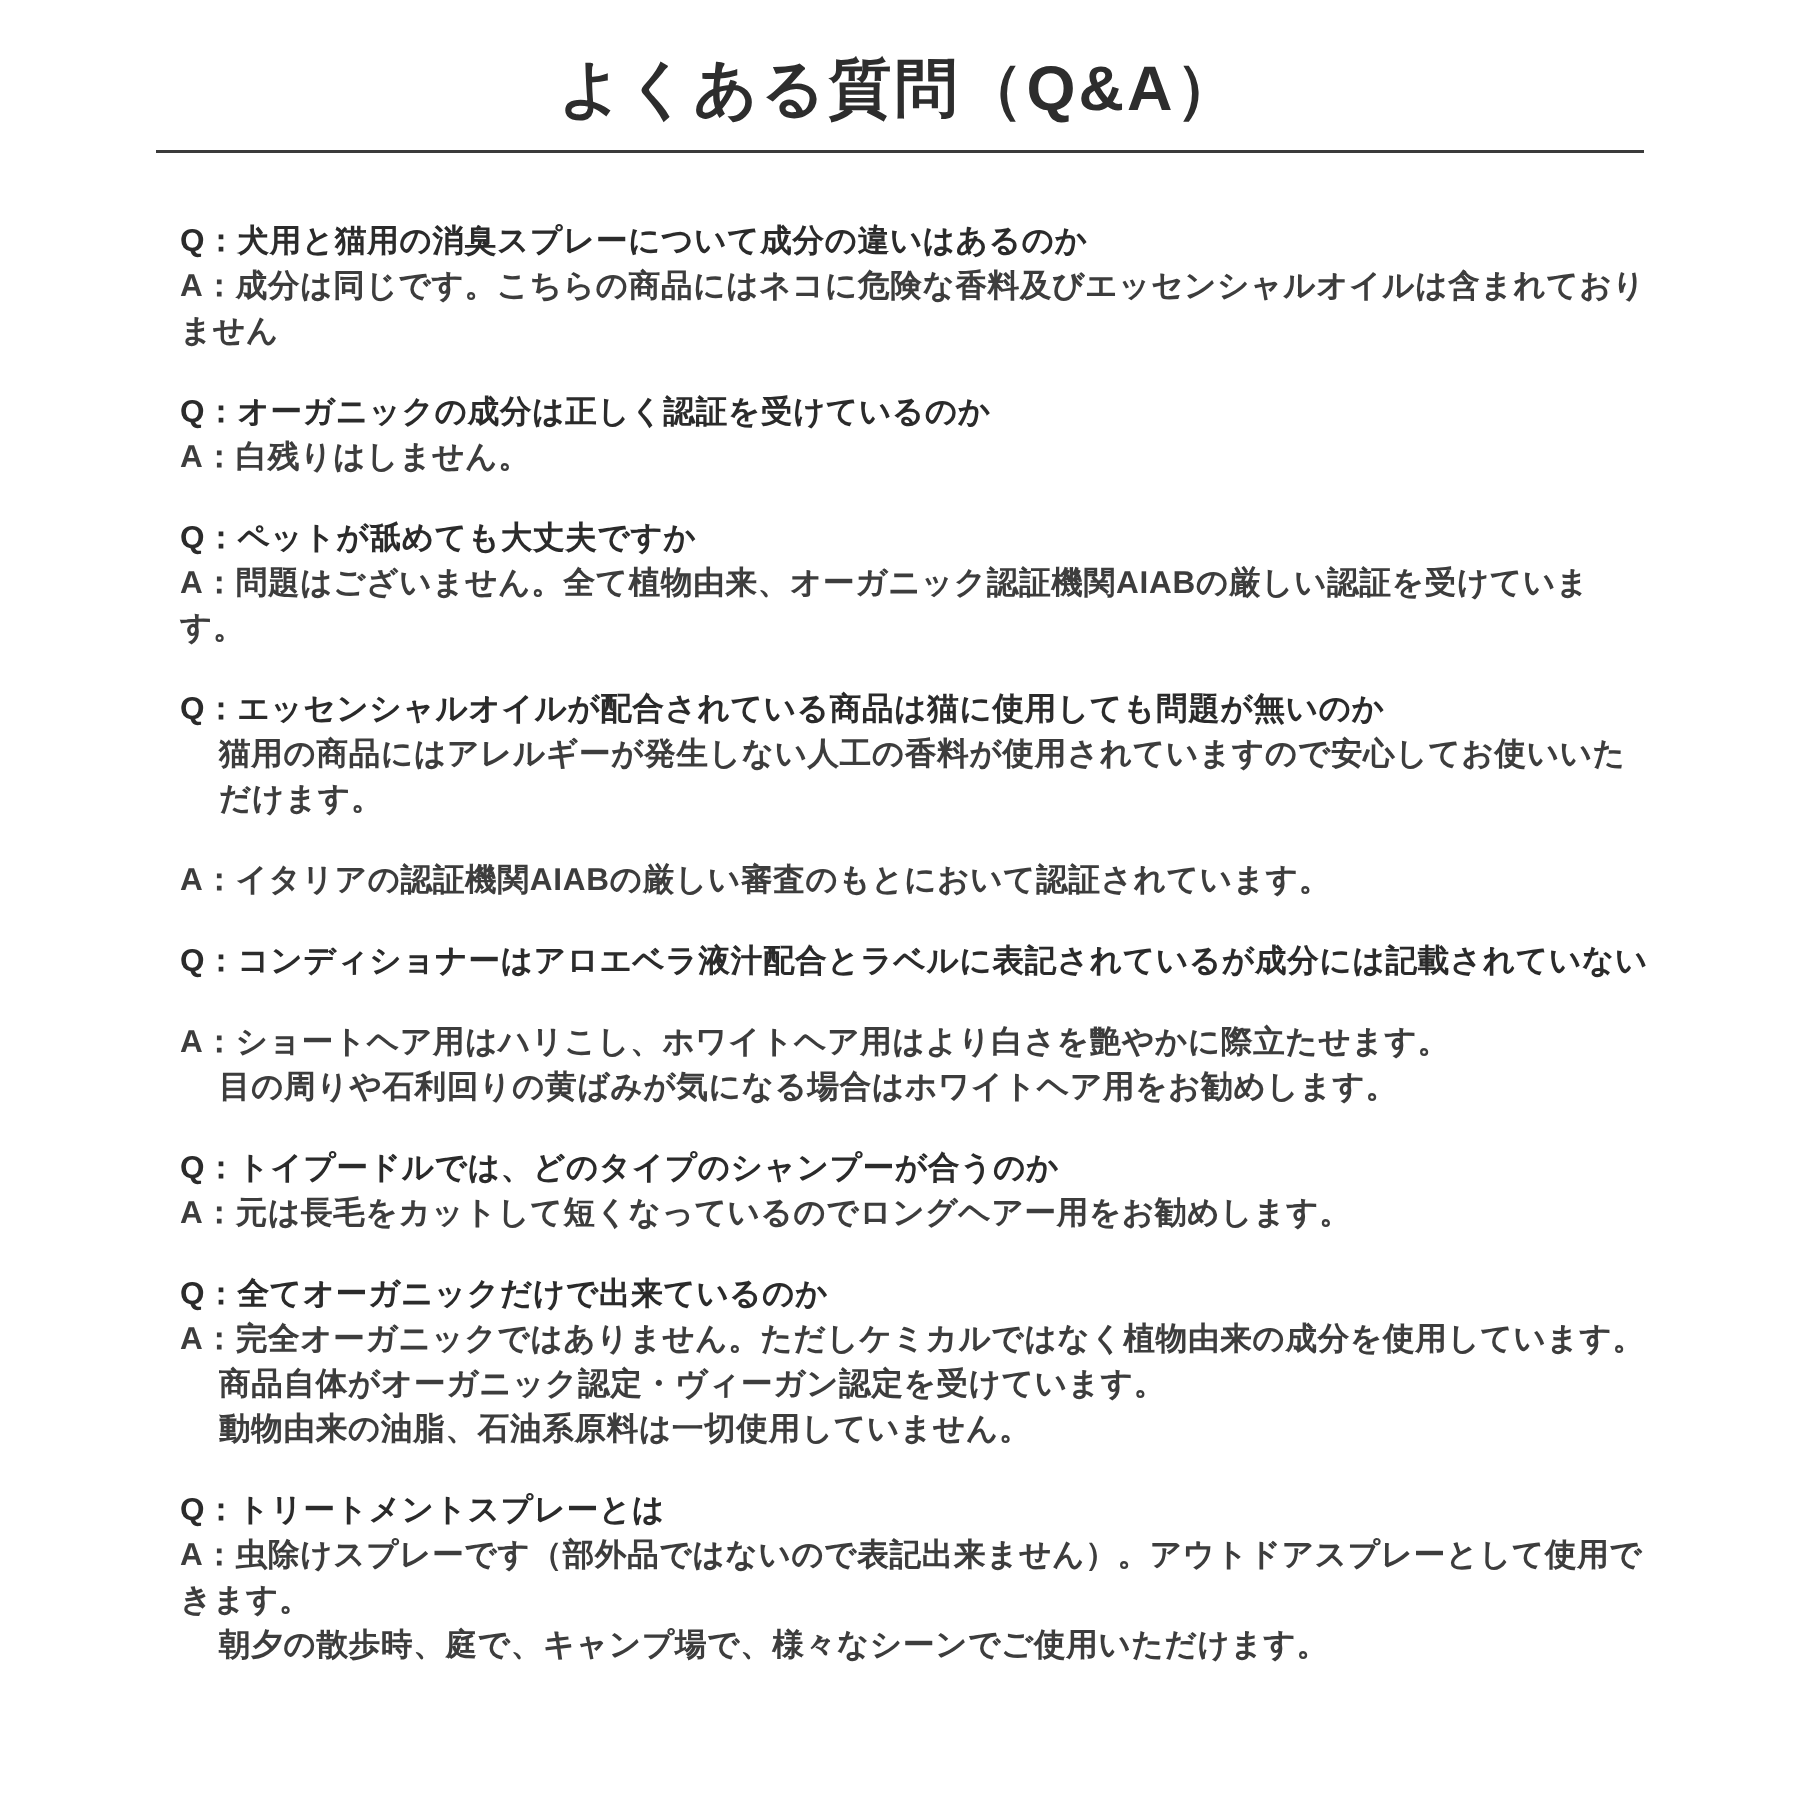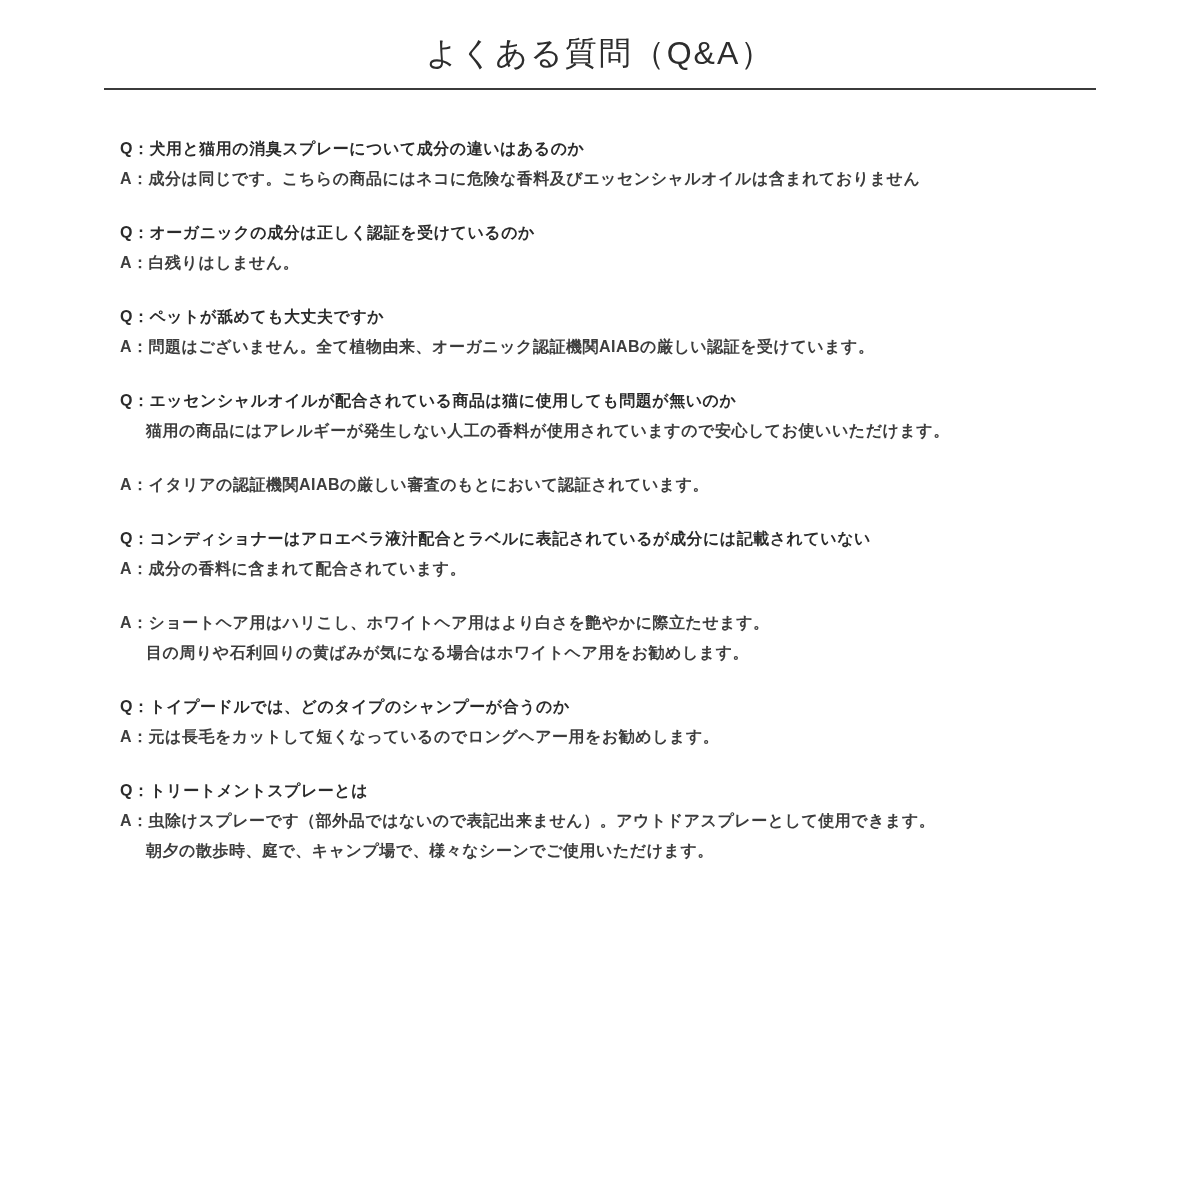--- a/index.html
+++ b/index.html
@@ -13,40 +13,40 @@
     font-family: "Liberation Sans", "DejaVu Sans", sans-serif;
     color: #333333;
     overflow: hidden;
   }
   .page-header {
     padding-top: 34px;
   }
   .page-title {
     margin: 0;
     text-align: center;
-    font-size: 32px;
-    font-weight: normal;
+    font-size: 42px;
+    font-weight: bold;
     letter-spacing: 2px;
     color: #2d2d2d;
     line-height: 1.2;
   }
   .title-divider {
     border: none;
     border-top: 2px solid #3b3b3b;
     margin: 16px 104px 0 104px;
   }
   .faq-list {
     padding: 44px 100px 0 120px;
   }
   .qa-block {
     margin: 0 0 24px 0;
   }
   .qa-block p {
     margin: 0;
-    font-size: 16px;
+    font-size: 21px;
     line-height: 30px;
     letter-spacing: 0.5px;
   }
   .q-line {
     font-weight: bold;
     color: #2b2b2b;
   }
   .a-line {
     font-weight: bold;
     color: #3d3d3d;
@@ -79,29 +79,34 @@
       </section>
       <section class="qa-block">
         <p class="q-line">Q：エッセンシャルオイルが配合されている商品は猫に使用しても問題が無いのか</p>
         <p class="a-line a-cont">猫用の商品にはアレルギーが発生しない人工の香料が使用されていますので安心してお使いいただけます。</p>
       </section>
       <section class="qa-block">
         <p class="a-line">A：イタリアの認証機関AIABの厳しい審査のもとにおいて認証されています。</p>
       </section>
       <section class="qa-block">
         <p class="q-line">Q：コンディショナーはアロエベラ液汁配合とラベルに表記されているが成分には記載されていない</p>
-        <p class="a-line">A：成分の香料に含まれて配合されています。</p>
       </section>
       <section class="qa-block">
         <p class="a-line">A：ショートヘア用はハリこし、ホワイトヘア用はより白さを艶やかに際立たせます。</p>
         <p class="a-line a-cont">目の周りや石利回りの黄ばみが気になる場合はホワイトヘア用をお勧めします。</p>
       </section>
       <section class="qa-block">
         <p class="q-line">Q：トイプードルでは、どのタイプのシャンプーが合うのか</p>
         <p class="a-line">A：元は長毛をカットして短くなっているのでロングヘアー用をお勧めします。</p>
       </section>
       <section class="qa-block">
+        <p class="q-line">Q：全てオーガニックだけで出来ているのか</p>
+        <p class="a-line">A：完全オーガニックではありません。ただしケミカルではなく植物由来の成分を使用しています。</p>
+        <p class="a-line a-cont">商品自体がオーガニック認定・ヴィーガン認定を受けています。</p>
+        <p class="a-line a-cont">動物由来の油脂、石油系原料は一切使用していません。</p>
+      </section>
+      <section class="qa-block">
         <p class="q-line">Q：トリートメントスプレーとは</p>
         <p class="a-line">A：虫除けスプレーです（部外品ではないので表記出来ません）。アウトドアスプレーとして使用できます。</p>
         <p class="a-line a-cont">朝夕の散歩時、庭で、キャンプ場で、様々なシーンでご使用いただけます。</p>
       </section>
     </main>
 </div>
 
 </body></html>

